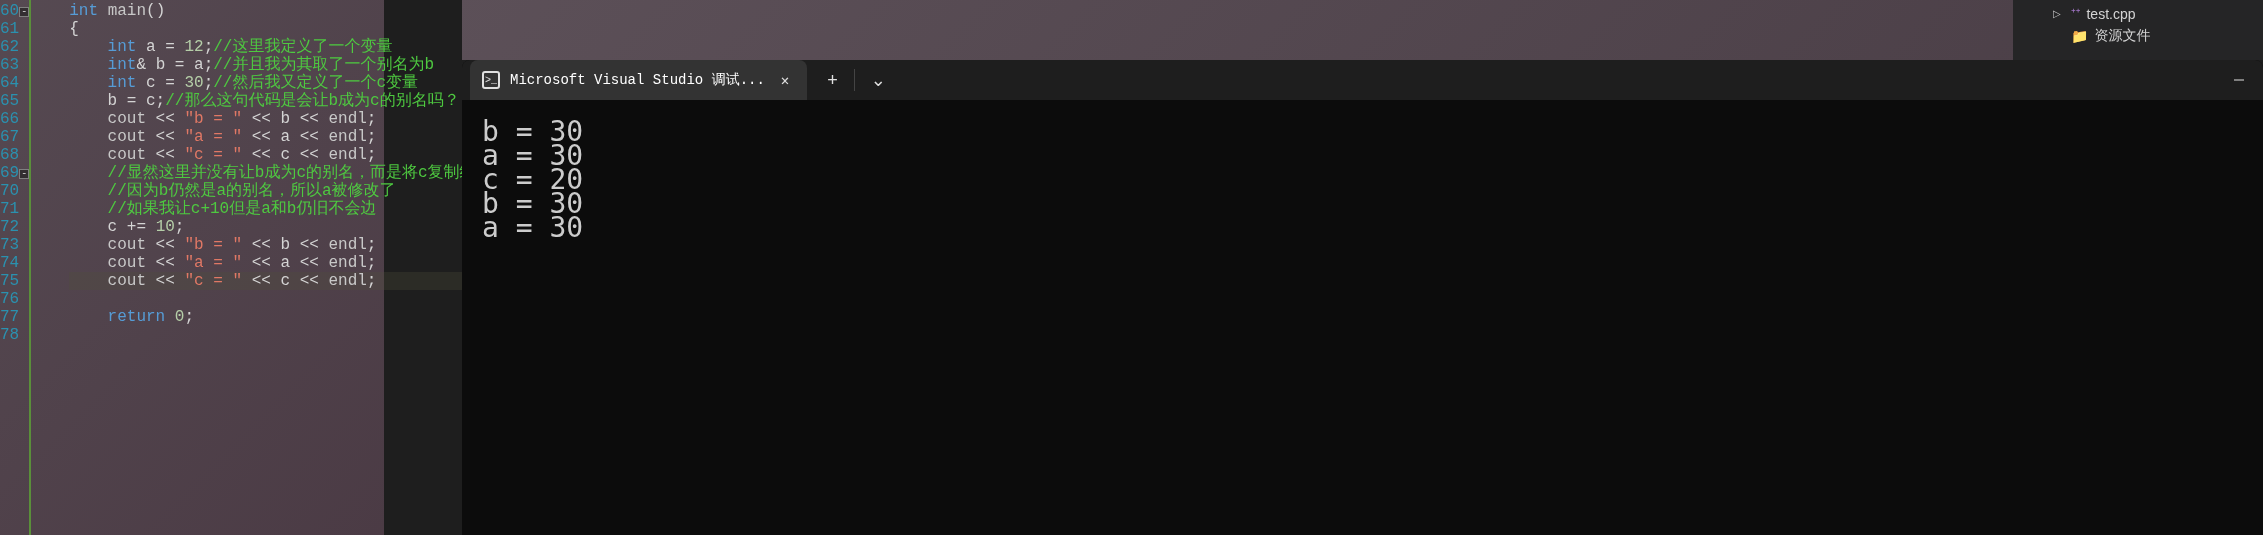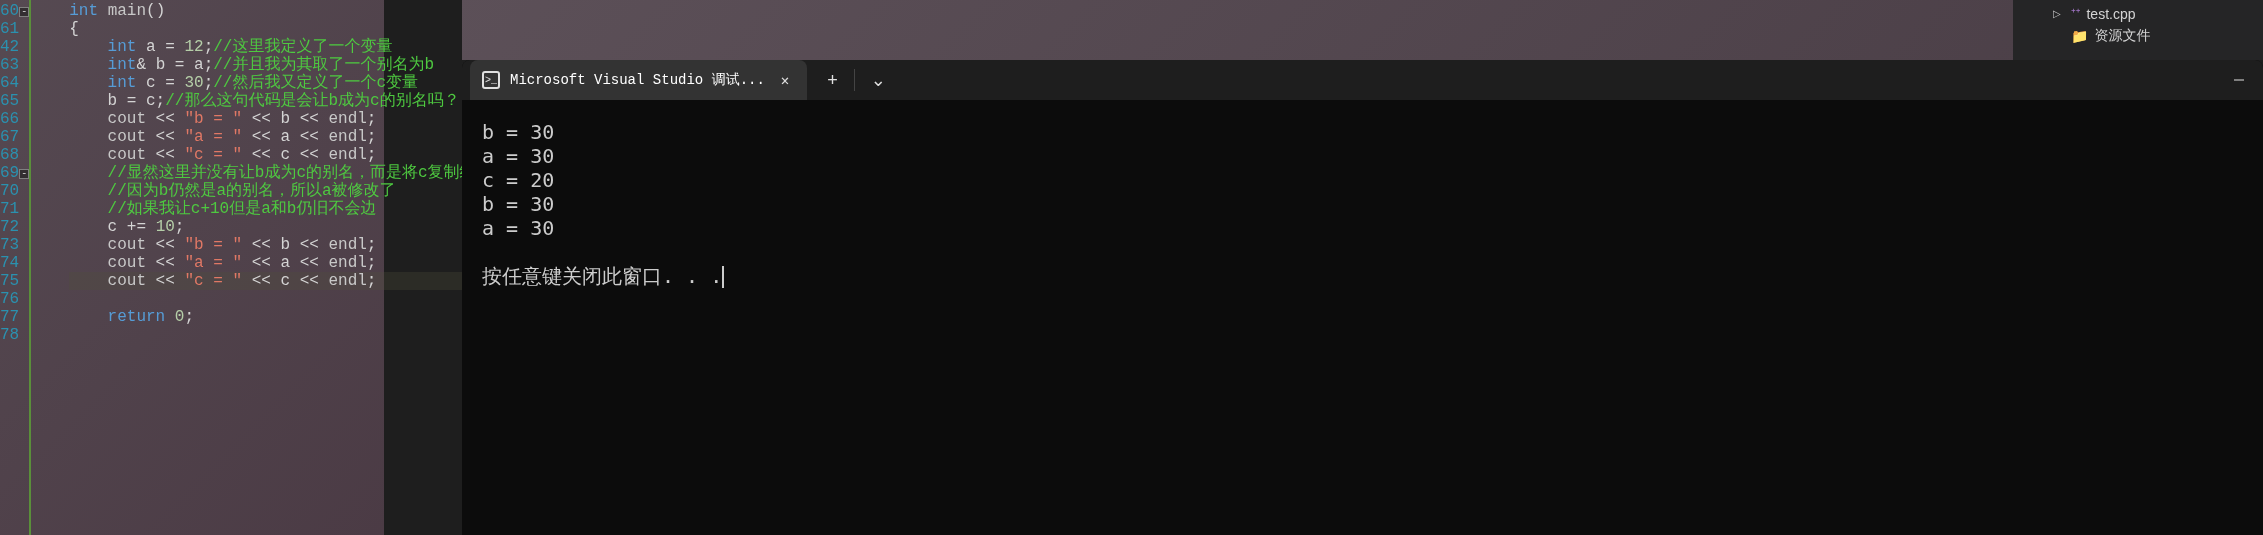--- a/index.html
+++ b/index.html
@@ -129,21 +129,21 @@
   width: 48px;
   height: 40px;
   display: flex;
   align-items: center;
   justify-content: center;
   color: #e0e0e0;
   cursor: pointer;
 }
 .terminal-body {
   padding: 20px;
-  font-size: 20px;
+  font-size: 28px;
   line-height: 24px;
   color: #cccccc;
   font-family: Consolas, 'NSimSun', monospace;
   white-space: pre-wrap;
 }
 .cursor-block {
   display: inline-block;
   width: 2px;
   height: 22px;
   background: #cccccc;
@@ -186,21 +186,21 @@
 </style>
 </head>
 <body>
 
 <div class="editor-bg-top"></div>
 
 <div class="editor-area">
   <div class="line-gutter" id="line-gutter">
       <div>60</div>
       <div>61</div>
-      <div>42</div>
+      <div>62</div>
       <div>63</div>
       <div>64</div>
       <div>65</div>
       <div>66</div>
       <div>67</div>
       <div>68</div>
       <div>69</div>
       <div>70</div>
       <div>71</div>
       <div>72</div>
@@ -263,14 +263,14 @@
       <span class="terminal-action-btn">⌄</span>
     </div>
     <div class="terminal-window-controls">
       <div class="window-ctrl">
         <svg width="12" height="12" viewBox="0 0 12 12">
             <line x1="1" y1="6" x2="11" y2="6" stroke="#e0e0e0" stroke-width="1"></line>
           </svg>
       </div>
     </div>
   </div>
-  <div class="terminal-body" id="terminal-body"><div>b = 30</div><div>a = 30</div><div>c = 20</div><div>b = 30</div><div>a = 30</div><div>&nbsp;</div><div>按任意键关闭此窗口. . .<span class="cursor-block"></span></div></div>
+  <div class="terminal-body" id="terminal-body"><div>b = 30</div><div>a = 30</div><div>c = 20</div><div>b = 30</div><div>a = 30</div><div>&nbsp;</div></div>
 </div>
 
 </body></html>

